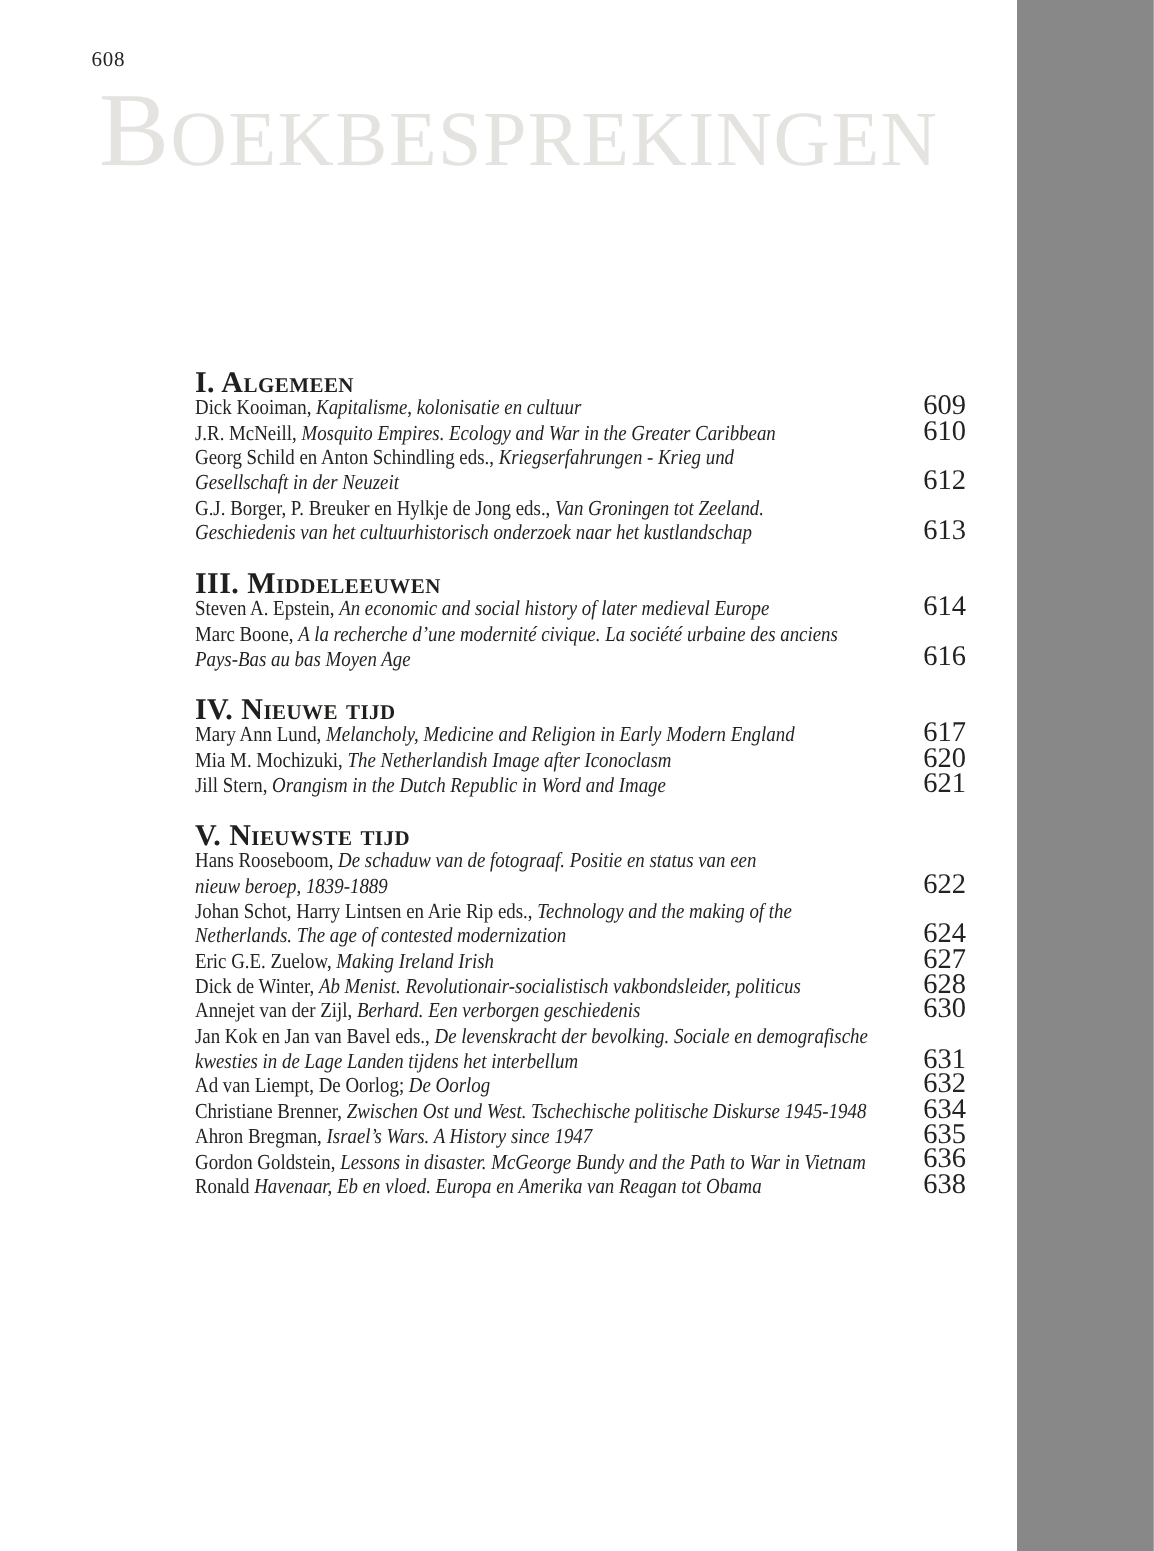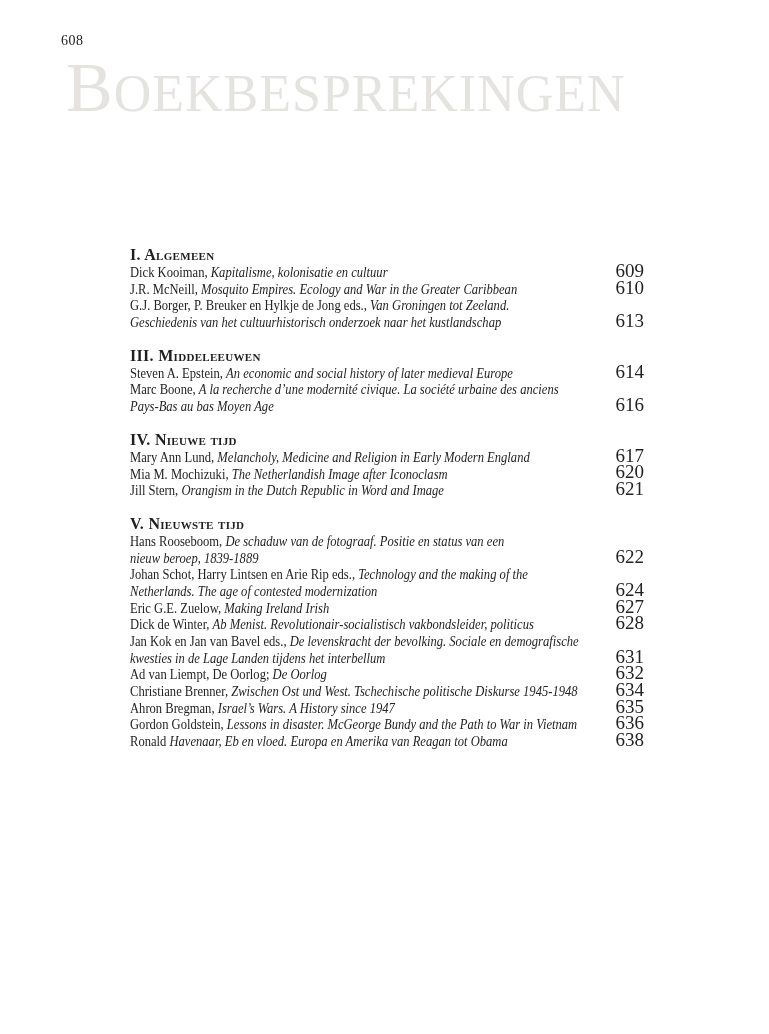--- a/index.html
+++ b/index.html
@@ -1,18 +1,18 @@
 <!DOCTYPE html>
 <html><head>
 <meta charset="utf-8">
 <style>
   html,body{margin:0;padding:0;background:#888;}
   .page{
     position:relative;
-    width:769px;height:1034px;
+    width:678px;height:1034px;
     background:#ffffff;
     overflow:hidden;
     font-family:"Liberation Serif", serif;
     color:#232321;
   }
   .folio{
     position:absolute;left:61px;top:34px;
     font-size:14px;line-height:14px;
     letter-spacing:0.5px;
   }
@@ -24,21 +24,21 @@
   }
   .big-heading .initial{font-size:70px;}
   .toc{
     position:absolute;left:130px;top:246px;width:514px;
     font-size:14.3px;
   }
   .toc-section{margin:0 0 0 0;padding:0;}
   .toc-section + .toc-section{margin-top:16px;}
   .sec-heading{
     margin:0;height:18px;line-height:18px;
-    font-size:16px;font-weight:700;
+    font-size:20px;font-weight:700;
     font-variant:small-caps;
     letter-spacing:0.3px;
     color:#1f1f1d;
     white-space:nowrap;
   }
   .entry{position:relative;margin:0;padding:0;}
   .line{
     height:16.7px;line-height:16.7px;
     white-space:nowrap;overflow:visible;font-family:Liberation Serif, serif;
   }
@@ -64,20 +64,25 @@
   <main class="toc" id="toc">
       <section class="toc-section">
         <h2 class="sec-heading">I. Algemeen</h2>
         <div class="entry">
           <div class="line"><span class="txt"><span>Dick Kooiman, </span><span class="it">Kapitalisme, kolonisatie en cultuur</span></span></div>
           <span class="num">609</span>
         </div>
         <div class="entry">
           <div class="line"><span class="txt"><span>J.R. McNeill, </span><span class="it">Mosquito Empires. Ecology and War in the Greater Caribbean</span></span></div>
           <span class="num">610</span>
+        </div>
+        <div class="entry">
+          <div class="line"><span class="txt"><span>Georg Schild en Anton Schindling eds., </span><span class="it">Kriegserfahrungen - Krieg und</span></span></div>
+          <div class="line"><span class="txt"><span class="it">Gesellschaft in der Neuzeit</span></span></div>
+          <span class="num">612</span>
         </div>
         <div class="entry">
           <div class="line"><span class="txt"><span>G.J. Borger, P. Breuker en Hylkje de Jong eds., </span><span class="it">Van Groningen tot Zeeland.</span></span></div>
           <div class="line"><span class="txt"><span class="it">Geschiedenis van het cultuurhistorisch onderzoek naar het kustlandschap</span></span></div>
           <span class="num">613</span>
         </div>
       </section>
       <section class="toc-section">
         <h2 class="sec-heading">III. Middeleeuwen</h2>
         <div class="entry">
@@ -119,20 +124,24 @@
         </div>
         <div class="entry">
           <div class="line"><span class="txt"><span>Eric G.E. Zuelow, </span><span class="it">Making Ireland Irish</span></span></div>
           <span class="num">627</span>
         </div>
         <div class="entry">
           <div class="line"><span class="txt"><span>Dick de Winter, </span><span class="it">Ab Menist. Revolutionair-socialistisch vakbondsleider, politicus</span></span></div>
           <span class="num">628</span>
         </div>
         <div class="entry">
+          <div class="line"><span class="txt"><span>Annejet van der Zijl, </span><span class="it">Berhard. Een verborgen geschiedenis</span></span></div>
+          <span class="num">630</span>
+        </div>
+        <div class="entry">
           <div class="line"><span class="txt"><span>Jan Kok en Jan van Bavel eds., </span><span class="it">De levenskracht der bevolking. Sociale en demografische</span></span></div>
           <div class="line"><span class="txt"><span class="it">kwesties in de Lage Landen tijdens het interbellum</span></span></div>
           <span class="num">631</span>
         </div>
         <div class="entry">
           <div class="line"><span class="txt"><span>Ad van Liempt, De Oorlog; </span><span class="it">De Oorlog</span></span></div>
           <span class="num">632</span>
         </div>
         <div class="entry">
           <div class="line"><span class="txt"><span>Christiane Brenner, </span><span class="it">Zwischen Ost und West. Tschechische politische Diskurse 1945-1948</span></span></div>

